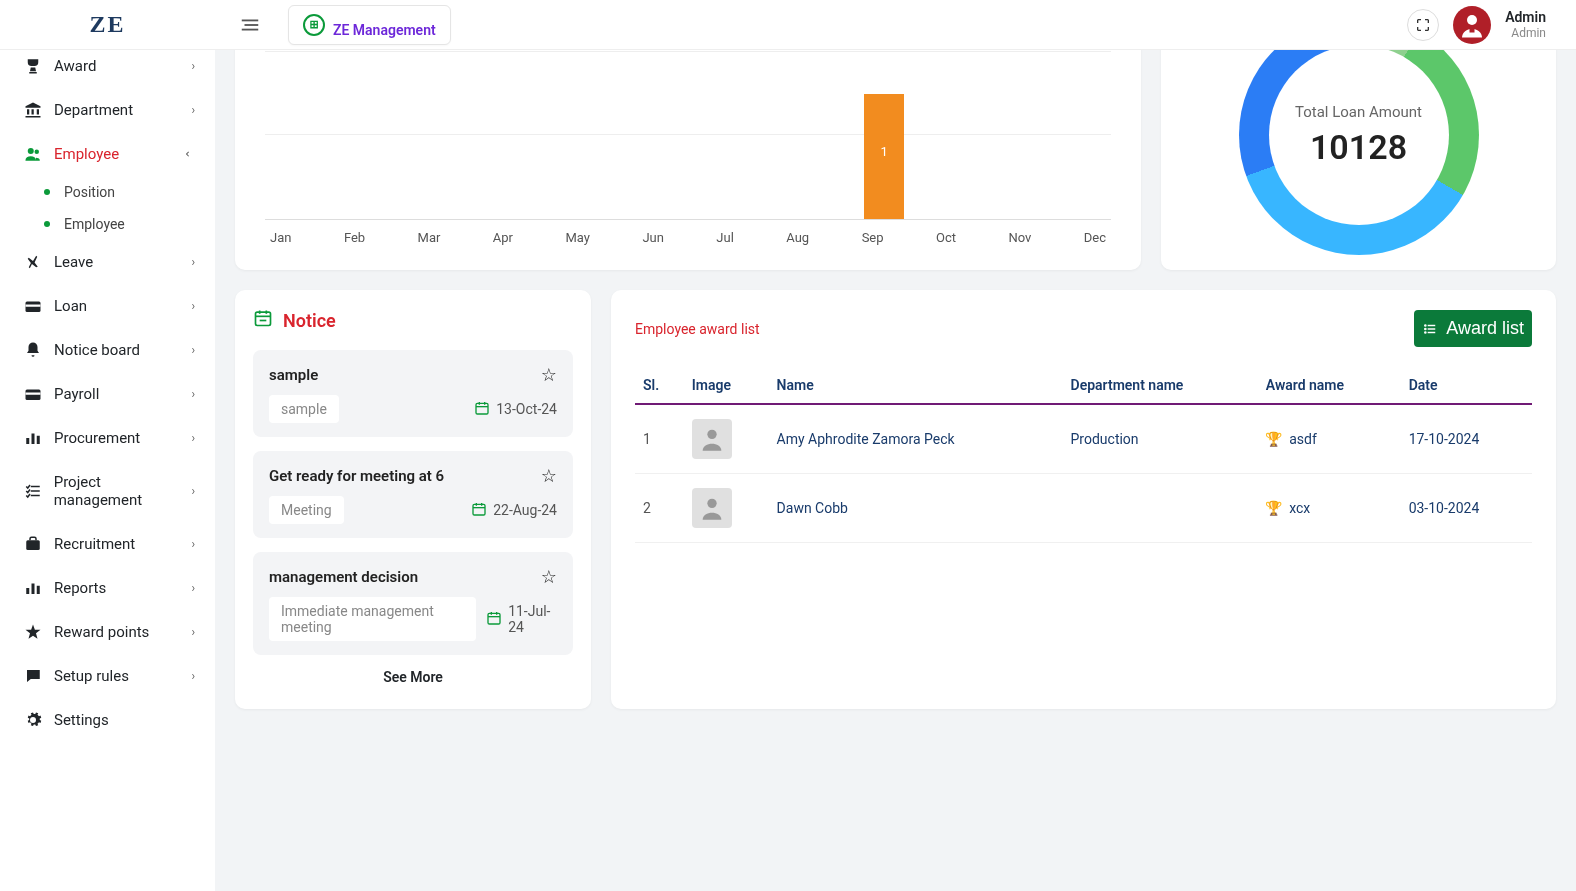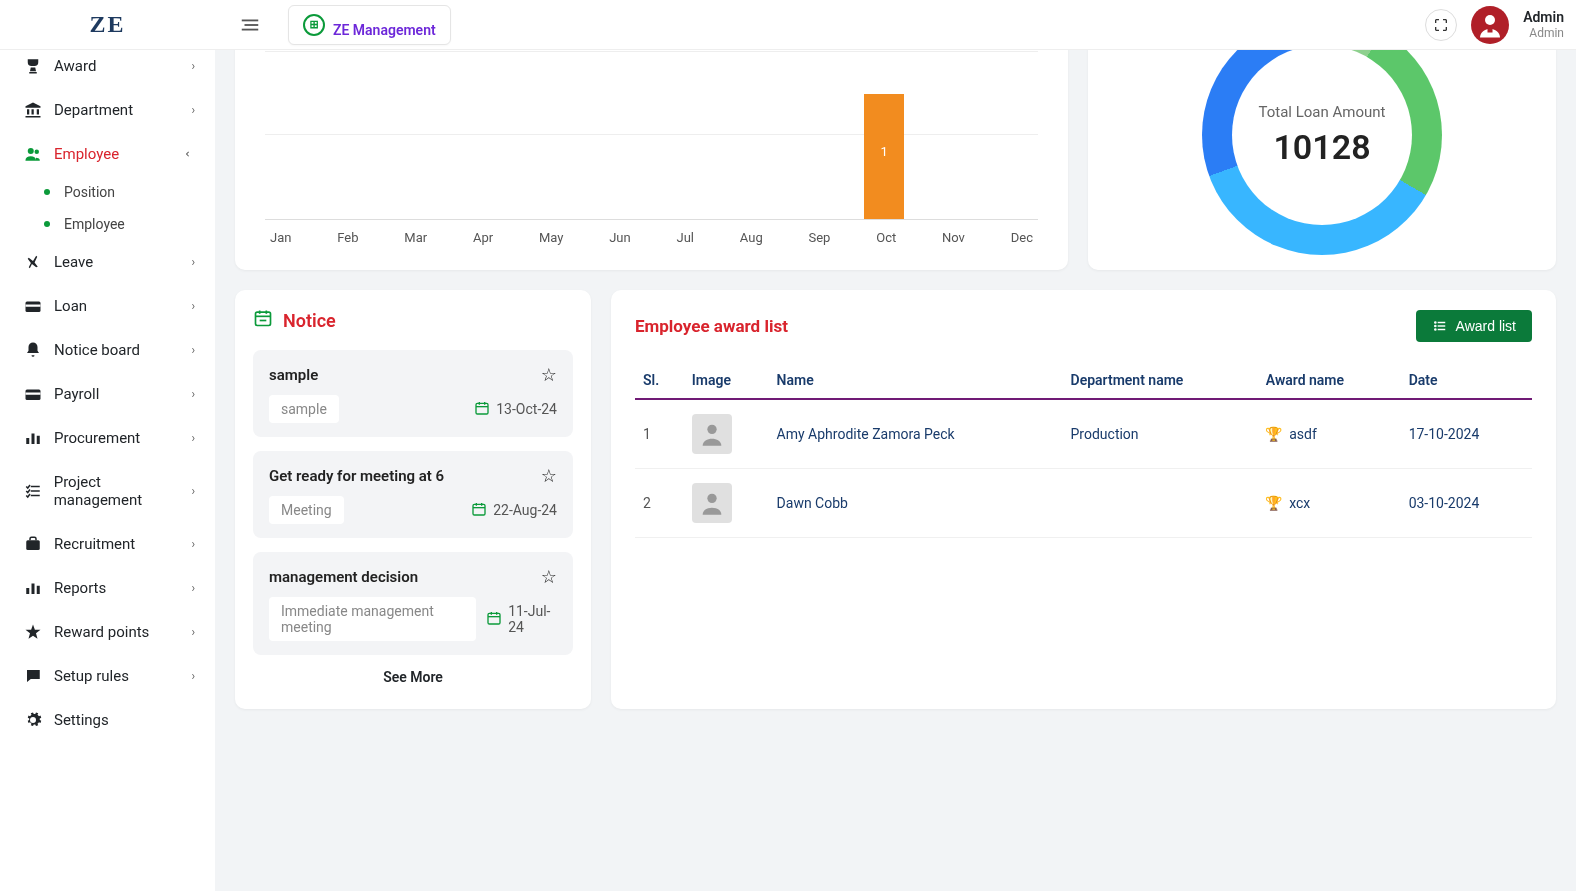--- a/index.html
+++ b/index.html
@@ -6,21 +6,21 @@
   body { font-family: -apple-system, BlinkMacSystemFont, "Segoe UI", Roboto, Arial, sans-serif; background: #f2f4f6; color: #212529; width: 1576px; height: 891px; overflow: hidden; }
 
   
   .topbar { position: fixed; top: 0; left: 0; right: 0; height: 50px; background: #fff; display: flex; align-items: center; z-index: 100; border-bottom: 1px solid #eee; }
   .logo { width: 215px; display: flex; justify-content: center; align-items: center; font-size: 24px; font-weight: 700; letter-spacing: 2px; color: #1e3a5f; font-family: Georgia, serif; }
   .hamburger { width: 40px; display: flex; justify-content: center; align-items: center; cursor: pointer; margin-left: 15px; }
   .hamburger svg { width: 22px; height: 22px; stroke: #555; }
   .brand-chip { display: flex; align-items: center; gap: 8px; background: #fff; border: 1px solid #e5e5e5; border-radius: 6px; padding: 6px 14px; margin-left: 18px; box-shadow: 0 1px 2px rgba(0,0,0,0.03); }
   .brand-chip-icon { width: 22px; height: 22px; border: 2px solid #0b9a3a; border-radius: 50%; display: flex; align-items: center; justify-content: center; font-size: 11px; color: #0b9a3a; font-weight: bold; }
   .brand-chip-text { color: #6d28d9; font-weight: 600; font-size: 14px; margin-top: 10px; }
-  .topbar-right { margin-left: auto; display: flex; align-items: center; gap: 14px; padding-right: 12px; }
+  .topbar-right { margin-left: auto; display: flex; align-items: center; gap: 14px; padding-right: 30px; }
   .fullscreen-btn { width: 32px; height: 32px; border: 1px solid #ddd; border-radius: 50%; background: #fff; display: flex; align-items: center; justify-content: center; cursor: pointer; }
   .avatar { width: 38px; height: 38px; border-radius: 50%; background: #b01f28; display: flex; align-items: center; justify-content: center; overflow: hidden; cursor: pointer; }
   .user-labels { display: flex; flex-direction: column; align-items: flex-end; line-height: 1.2; cursor: pointer; }
   .user-labels .name { font-size: 14px; font-weight: 600; }
   .user-labels .role { font-size: 12px; color: #888; }
 
   
   .sidebar { position: fixed; top: 44px; left: 0; bottom: 0; width: 215px; background: #fff; overflow-y: auto; z-index: 50; }
   .nav-item { display: flex; align-items: center; padding: 13px 20px 13px 22px; color: #212529; font-size: 15px; cursor: pointer; position: relative; }
   .nav-item.active { color: #d9242d; }
@@ -39,21 +39,21 @@
   .card { background: #fff; border-radius: 10px; box-shadow: 0 1px 3px rgba(0,0,0,0.05); }
 
   
   .chart-card { flex: 1; height: 270px; padding: 10px 30px 20px 30px; position: relative; }
   .chart-area { position: relative; height: 210px; border-bottom: 1px solid #ddd; }
   .gridline { position: absolute; left: 0; right: 0; border-top: 1px solid #eee; }
   .bar { position: absolute; width: 40px; background: #f28c1f; text-align: center; color: #fff; font-size: 13px; padding-top: 50px; }
   .x-labels { display: flex; justify-content: space-between; padding: 10px 5px 0 5px; font-size: 13px; color: #555; }
 
   
-  .loan-card { width: 468px; height: 270px; display: flex; align-items: center; justify-content: center; }
+  .loan-card { width: 395px; height: 270px; display: flex; align-items: center; justify-content: center; }
   .donut { width: 240px; height: 240px; border-radius: 50%; background: conic-gradient(#8ed08e 0deg 30deg, #5cc76a 30deg 120deg, #38b6ff 120deg 250deg, #2b7df5 250deg 360deg); display: flex; align-items: center; justify-content: center; position: relative; }
   .donut::after { content: ''; position: absolute; width: 180px; height: 180px; background: #fff; border-radius: 50%; }
   .donut-inner { position: relative; z-index: 1; text-align: center; }
   .donut-inner .label { color: #666; font-size: 15px; margin-bottom: 6px; }
   .donut-inner .value { font-size: 34px; font-weight: 600; color: #222; }
 
   
   .notice-card { width: 356px; padding: 18px 18px 24px 18px; }
   .notice-head { display: flex; align-items: center; gap: 10px; margin-bottom: 18px; }
   .notice-head-icon { color: #0b9a3a; }
@@ -64,22 +64,22 @@
   .star-btn { cursor: pointer; font-size: 18px; color: #222; }
   .notice-item-bot { display: flex; justify-content: space-between; align-items: center; gap: 10px; }
   .tag { background: #fff; color: #888; padding: 6px 12px; border-radius: 4px; font-size: 14px; }
   .date-wrap { display: flex; align-items: center; gap: 6px; color: #555; font-size: 14px; }
   .date-wrap .cal-icon { color: #0b9a3a; }
   .see-more { text-align: center; font-weight: 600; font-size: 14px; cursor: pointer; margin-top: 6px; }
 
   
   .award-card { flex: 1; padding: 20px 24px; }
   .award-head { display: flex; justify-content: space-between; align-items: center; margin-bottom: 20px; }
-  .award-title { color: #d9242d; font-size: 17px; font-weight: 700; }
-  .award-btn { background: #0b7a3a; color: #fff; border: none; padding: 8px 16px; border-radius: 4px; font-size: 14px; display: flex; align-items: center; gap: 8px; cursor: pointer; }
+  .award-title { color: #d9242d; font-size: 14px; font-weight: 400; }
+  .award-btn { background: #0b7a3a; color: #fff; border: none; padding: 8px 8px; border-radius: 4px; font-size: 18px; display: flex; align-items: center; gap: 8px; cursor: pointer; }
   .award-table { width: 100%; border-collapse: collapse; }
   .award-table th { text-align: left; color: #193b6b; font-size: 14px; font-weight: 600; padding: 10px 8px; border-bottom: 2px solid #701a75; }
   .award-table td { padding: 14px 8px; border-bottom: 1px solid #f0f0f0; font-size: 14px; color: #193b6b; }
   .award-table td.sl { color: #555; }
   .img-cell { width: 40px; height: 40px; background: #e0e0e0; border-radius: 4px; display: flex; align-items: center; justify-content: center; color: #888; }
   .trophy { color: #e0a800; margin-right: 6px; }
 
   svg { flex-shrink: 0; }
 </style>
 </head>

